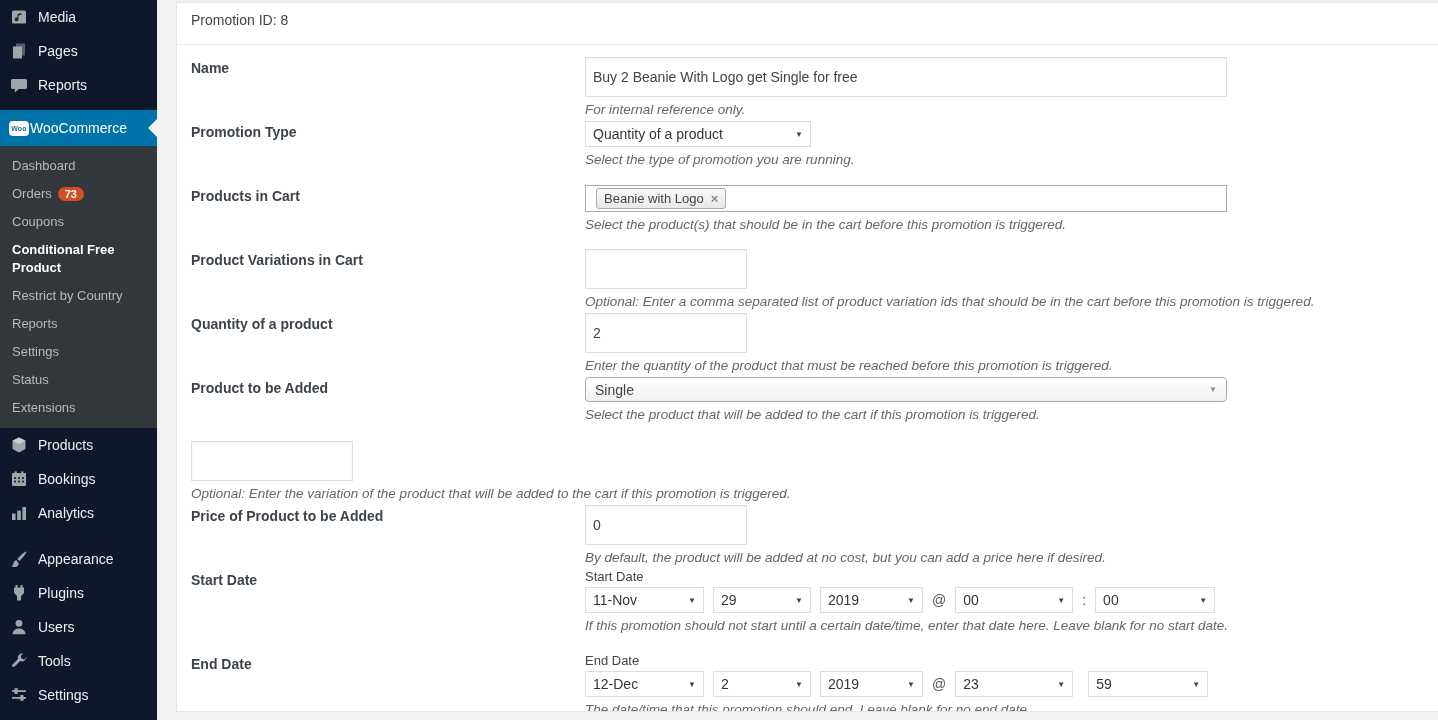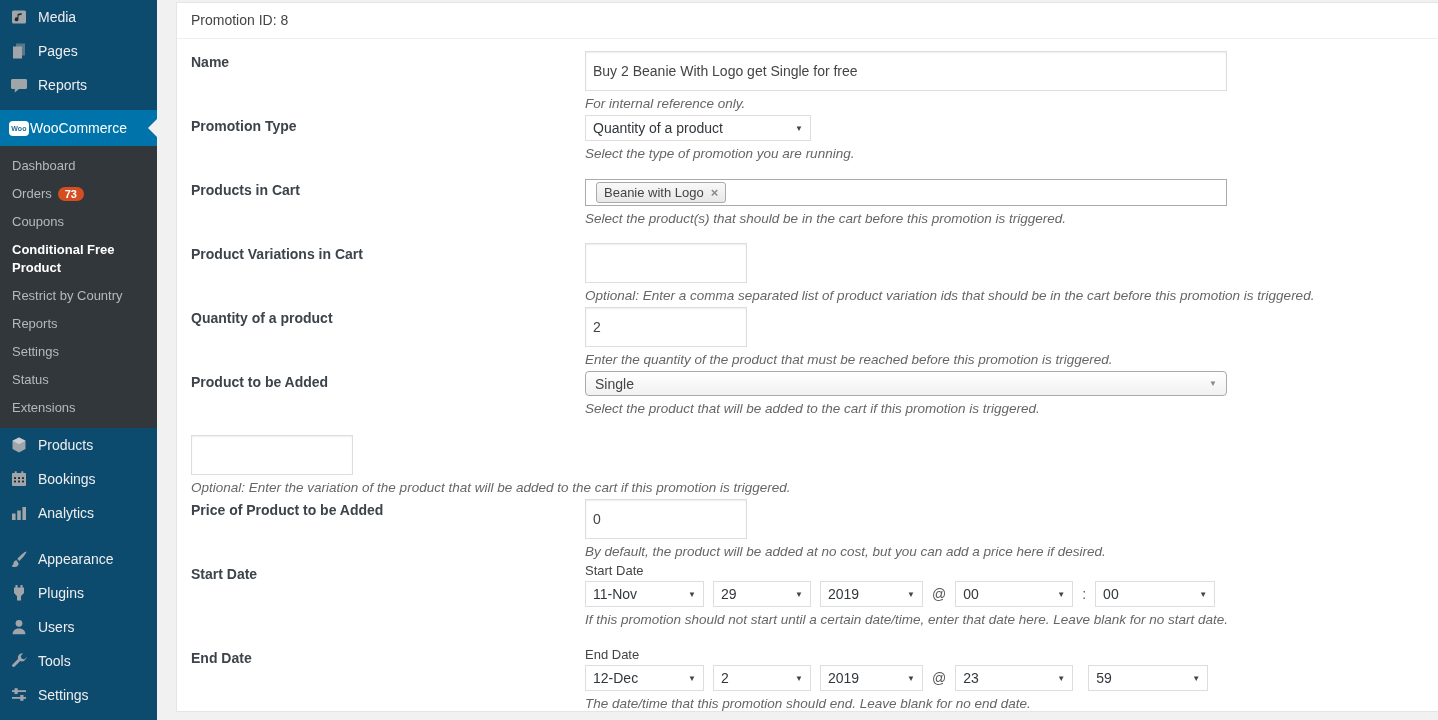--- a/index.html
+++ b/index.html
@@ -1,21 +1,21 @@
 <!DOCTYPE html>
 <html><head>
 <meta charset="utf-8">
 <style>
   * { margin:0; padding:0; box-sizing:border-box; }
   html,body { width:1438px; height:720px; overflow:hidden;
     font-family:"Liberation Sans", sans-serif; background:#f1f1f1; }
 
   
   .sidebar { position:absolute; left:0; top:0; width:157px; height:720px;
-    background:#0c4a6e; z-index:5; }
+    background:#0f172a; z-index:5; }
   .menu-item { height:34px; display:flex; align-items:center; gap:9px;
     padding:0 8px 0 9px; color:#eee; font-size:14px; cursor:pointer; }
   .mi-icon { width:20px; height:20px; color:#a0a5aa; flex:none;
     display:flex; align-items:center; justify-content:center; }
   .menu-sep { height:8px; }
   .menu-sep2 { height:12px; }
   .woo-row { height:36px; display:flex; align-items:center; gap:1px;
     padding:0 8px 0 9px; background:#0073aa; color:#fff; font-size:14px;
     font-weight:400; position:relative; cursor:pointer; }
   .woo-row .mi-icon { color:#fff; }
@@ -29,21 +29,21 @@
   .sub-item { padding:5px 26px 5px 12px; font-size:13px; line-height:18px;
     color:#b4b9be; cursor:pointer; }
   .sub-item.active { color:#fff; font-weight:bold; }
   .badge { background:#d54e21; color:#fff; border-radius:10px; padding:1px 7px;
     font-size:11px; font-weight:bold; margin-left:6px; }
 
   
   .panel { position:absolute; left:176px; top:2px; width:1262px; height:710px;
     background:#fff; border:1px solid #e5e5e5; border-right:none;
     overflow:hidden; }
-  .panel-header { height:36px; line-height:34px; padding-left:14px;
+  .panel-header { height:42px; line-height:34px; padding-left:14px;
     font-size:14px; color:#444; border-bottom:1px solid #eee; }
   .form-row { display:flex; padding:12px 0 5px 14px; }
   .form-row.simple { height:64px; }
   .form-row.daterow { height:84px; }
   .row-label { width:394px; flex:none; font-size:14px; font-weight:bold;
     color:#3c434a; padding-top:3px; }
   .row-control { flex:1; }
   .help { font-style:italic; color:#666; font-size:13.5px; margin-top:4px;
     line-height:17px; }
   .text-input { height:40px; border:1px solid #ddd; background:#fff;

